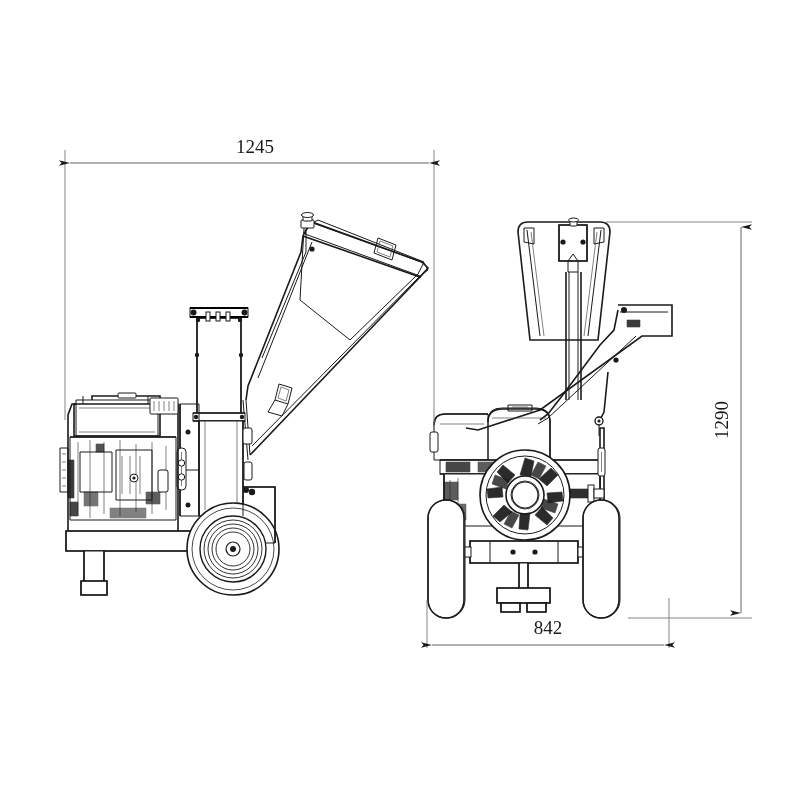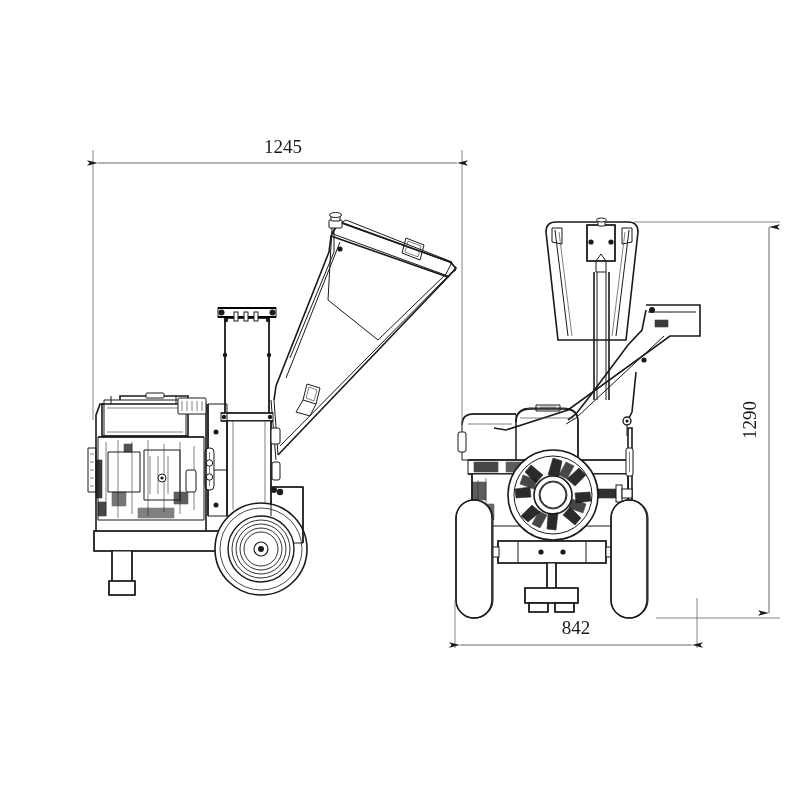--- a/index.html
+++ b/index.html
@@ -12,21 +12,20 @@
     width: 800px;
     height: 800px;
     overflow: hidden;
     font-family: "Liberation Serif", serif;
   }
   #drawing-root {
     position: relative;
     width: 640px;
     height: 800px;
     background: #ffffff;
-    margin-left: 28px;
   }
   svg.cad {
     position: absolute;
     left: 0;
     top: 0;
     width: 800px;
     height: 800px;
     display: block;
   }
   .dim-text {

